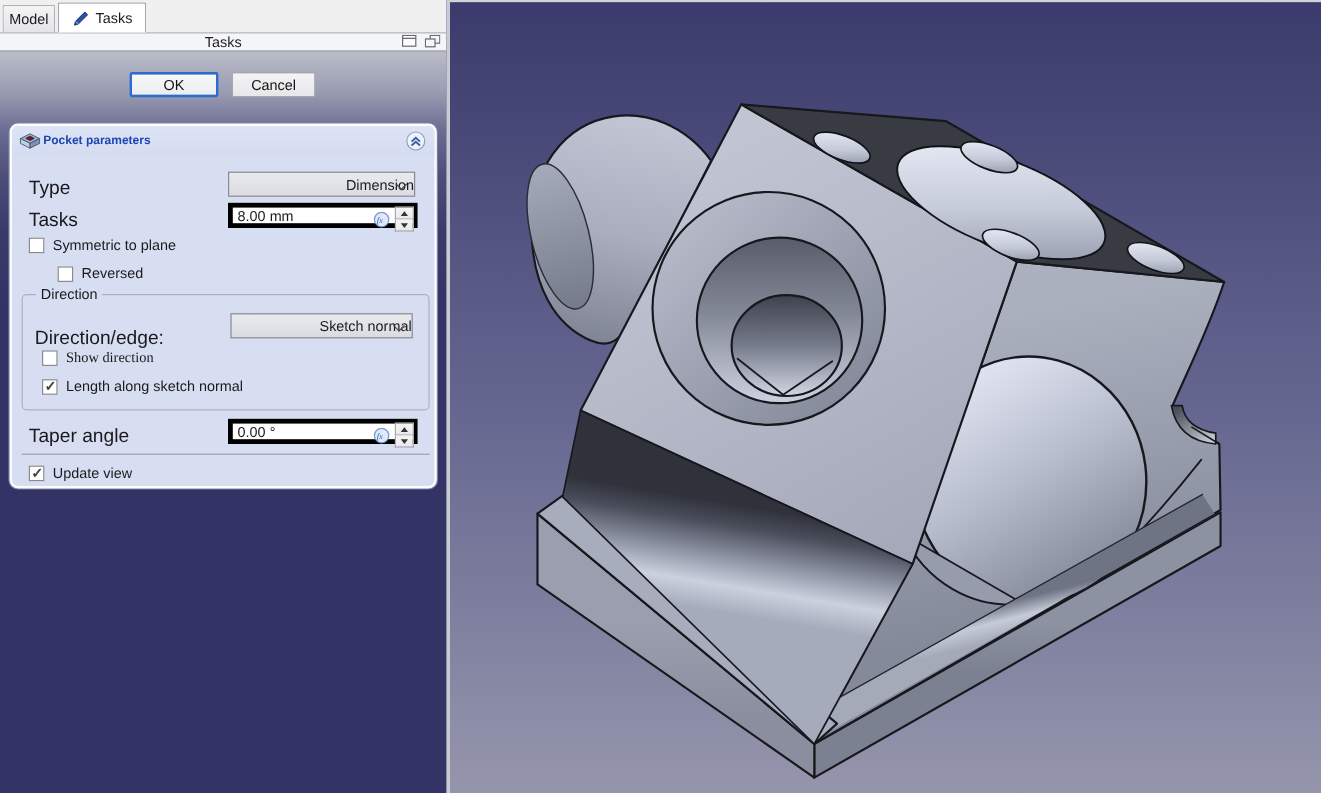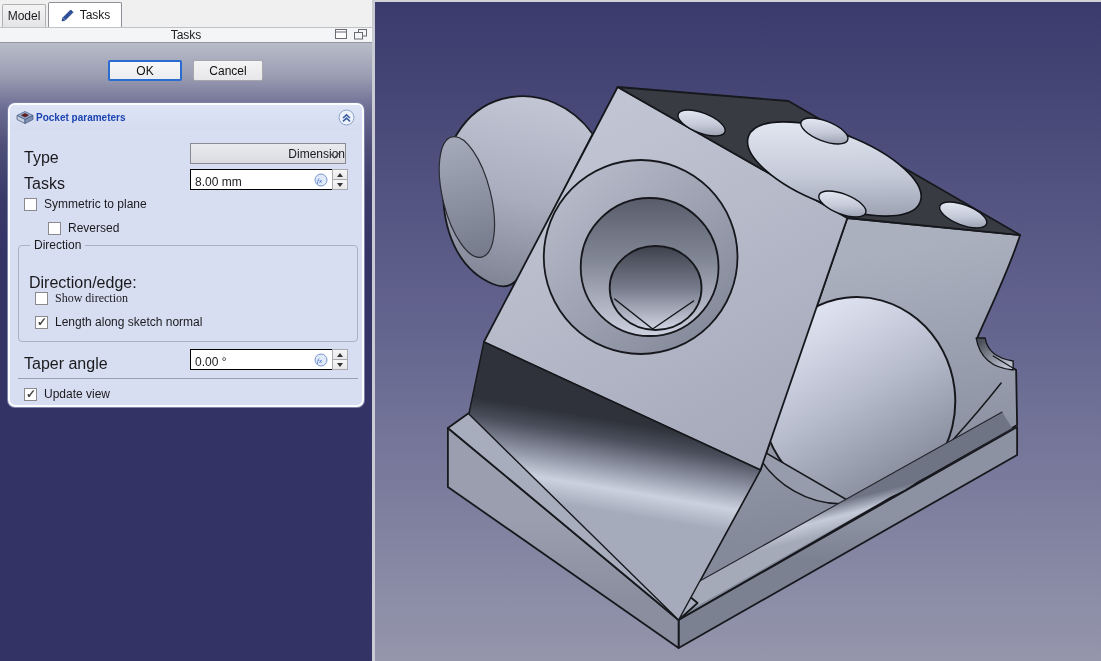--- a/index.html
+++ b/index.html
@@ -50,21 +50,21 @@
   .collapse { position:absolute; right:7px; top:4px; width:17px; height:17px; }
 
   .lbl { position:absolute; font-size:16px; }
   .combo { position:absolute; width:156px; height:21px;
     background:linear-gradient(#e9eaee,#dbdce1); border:1px solid #8a8a92;
     display:flex; align-items:center; padding-left:5px;justify-content:flex-end; }
   .combo .chev { position:absolute; right:7px; top:6px; width:7px; height:7px;
     border-right:1.4px solid #4a4a4e; border-bottom:1.4px solid #4a4a4e;
     transform:rotate(45deg); }
   .spin { position:absolute; width:158px; height:21px; background:#fff;
-    border:1px solid #000000; display:flex; align-items:flex-end; padding-left:4px; }
+    border:4px solid #000000; display:flex; align-items:flex-start; padding-left:4px; }
   .spin .fx { position:absolute; right:19px; top:3px; }
   .spin-btns { position:absolute; right:-1px; top:-1px; width:16px; height:21px;
     display:flex; flex-direction:column; }
   .sb { flex:1; background:linear-gradient(#f6f6f7,#e8e8ea); border:1px solid #a9a9af;
     display:flex; align-items:center; justify-content:center; }
   .sb + .sb { border-top:none; }
   .tri-up { width:0; height:0; border-left:3px solid transparent;
     border-right:3px solid transparent; border-bottom:4px solid #333; }
   .tri-dn { width:0; height:0; border-left:3px solid transparent;
     border-right:3px solid transparent; border-top:4px solid #333; }
@@ -187,20 +187,24 @@
 
         <div class="cbrow" style="left:14px; top:116px;margin-left:24px;">
           <span class="cb"></span>
           <span>Reversed</span>
         </div>
 
         <div class="groupbox">
           <span class="legend">Direction</span>
 
           <span class="lbl" style="left:10px; top:28px;">Direction/edge:</span>
+          <div class="combo" style="left:173px; top:15px; width:152px;">
+            <span>Sketch normal</span>
+            <span class="chev"></span>
+          </div>
 
           <div class="cbrow" style="left:16px; top:45px;font-family:Liberation Serif, serif;">
             <span class="cb"></span>
             <span>Show direction</span>
           </div>
 
           <div class="cbrow" style="left:16px; top:69px;">
             <span class="cb checked"></span>
             <span>Length along sketch normal</span>
           </div>

